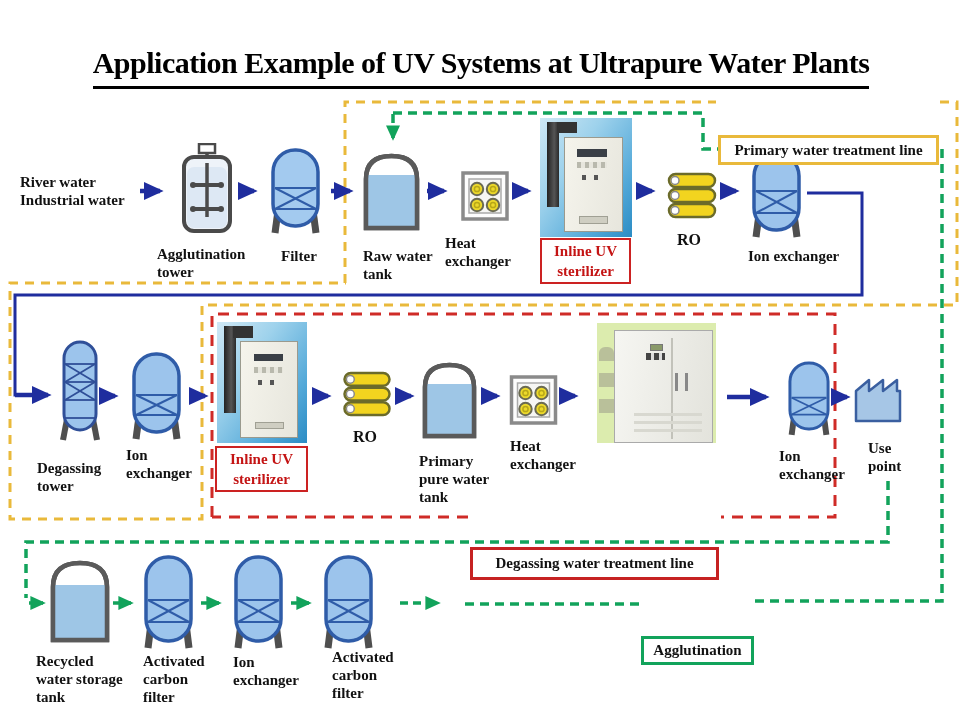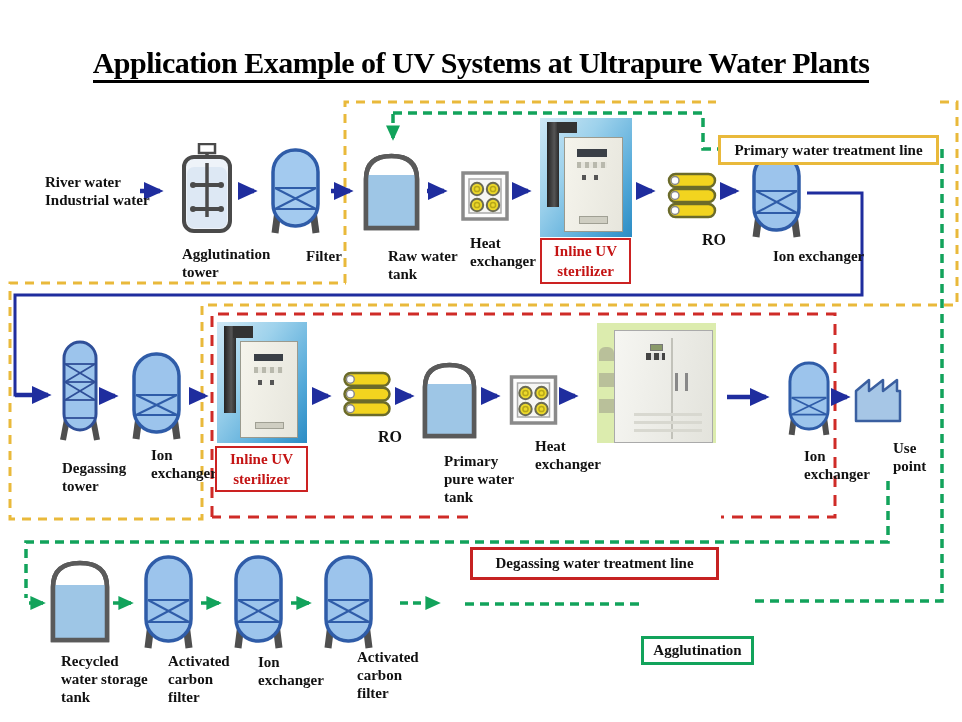--- a/index.html
+++ b/index.html
@@ -1,24 +1,24 @@
 <!DOCTYPE html>
 <html><head>
 <meta charset="utf-8">
 <style>
   html,body{margin:0;padding:0;background:#fff;}
   #stage{position:relative;width:962px;height:722px;background:#ffffff;overflow:hidden;
          font-family:"Liberation Serif","DejaVu Serif",serif;}
   #title{position:absolute;top:46px;left:0;width:962px;text-align:center;}
   #title span{display:inline-block;font-size:30px;font-weight:bold;color:#000;
-              border-bottom:3px solid #000;padding-bottom:0;letter-spacing:-0.5px;}
+              border-bottom:3px solid #000;padding-bottom:6px;letter-spacing:-0.5px;}
   svg.wires{position:absolute;left:0;top:0;z-index:1;}
   .icon{position:absolute;z-index:2;}
   .lbl{position:absolute;z-index:3;font-weight:bold;color:#111;font-size:15px;line-height:18px;white-space:nowrap;}
-  .lbl span{display:block;margin-left:25px;}
+  .lbl span{display:block;}
   .box{position:absolute;z-index:4;background:#fff;font-weight:bold;color:#111;
        display:flex;align-items:center;justify-content:center;font-size:15px;text-align:center;margin-top:47px;}
   .box-yellow{border:3px solid #E9B93B;}
   .box-red{border:3px solid #C62222;}
   .box-green{border:3px solid #12A35B;}
   .redlbl{position:absolute;z-index:4;background:#fff;border:2px solid #CC2222;color:#C41414;
           font-weight:bold;font-size:15px;line-height:20px;display:flex;flex-direction:column;
           align-items:center;justify-content:center;text-align:center;}
   
   .uvphoto{position:absolute;z-index:2;background:linear-gradient(125deg,#cfe8f5 0%,#9ed2ec 35%,#52a8d8 75%,#2b8cc4 100%);}

